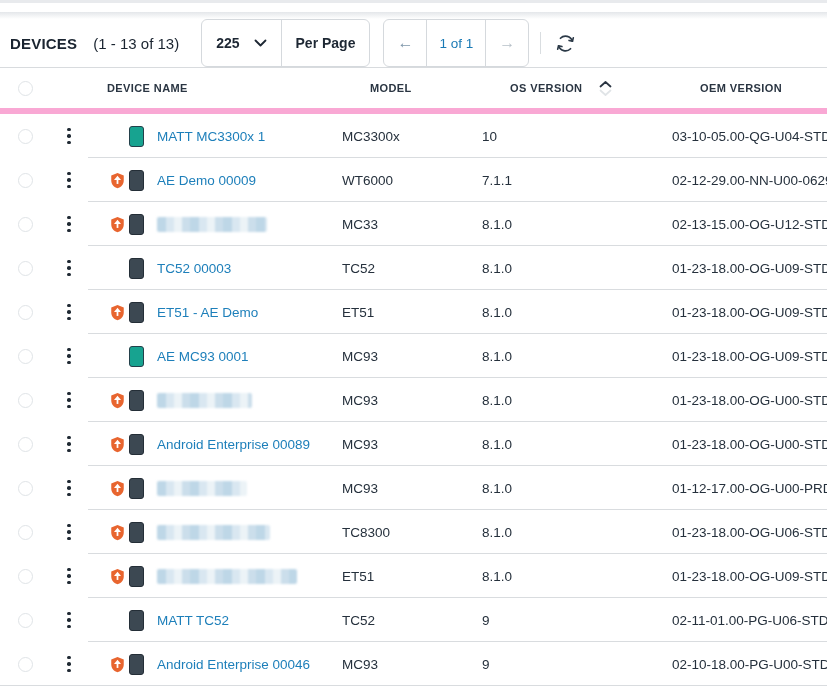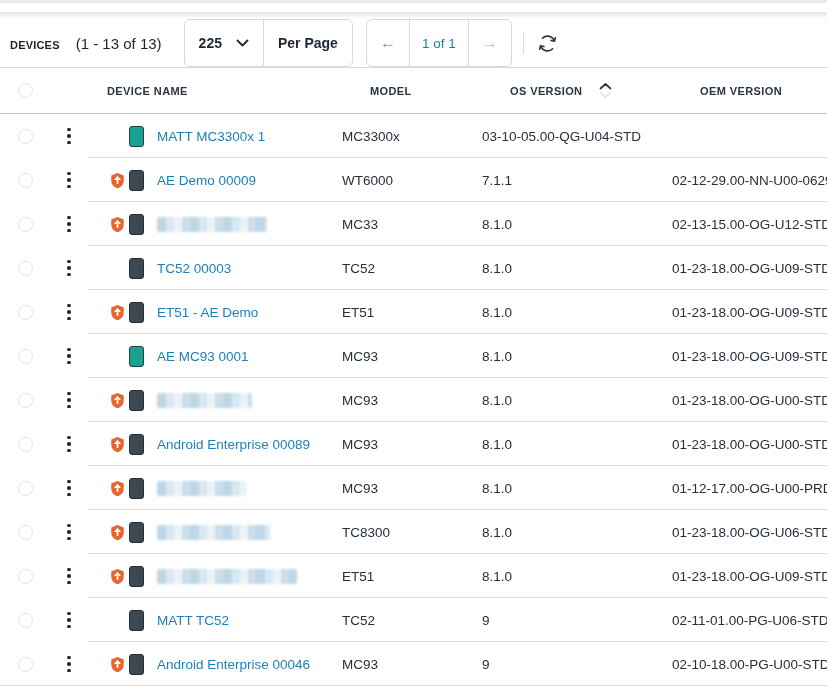--- a/index.html
+++ b/index.html
@@ -9,21 +9,21 @@
     font-family:"Liberation Sans", sans-serif; color:#222e3a;
     -webkit-font-smoothing:antialiased;
   }
   .top-strip  { height:3px; background:#e8eaed; }
   .top-gap    { height:9px; background:#ffffff; }
   .top-shade  { height:7px; background:linear-gradient(180deg,#e4e7ea 0%, rgba(255,255,255,0) 100%); }
 
   
   .toolbar { height:48px; display:flex; align-items:center; padding-left:10px; }
   .title-wrap { display:flex; align-items:baseline; }
-  .title { font-size:11px; font-weight:700; color:#1a2430; letter-spacing:.2px; }
+  .title { font-size:15px; font-weight:700; color:#1a2430; letter-spacing:.2px; }
   .count { font-size:15px; font-weight:400; color:#1a2430; margin-left:16px; }
 
   .btn-group {
     display:flex; align-items:stretch; height:48px;
     border:1px solid #d5d9dd; border-radius:6px; background:#fff; overflow:hidden;
   }
   .pp-group { margin-left:22px; }
   .seg { display:flex; align-items:center; padding:0 14px; font-size:14px; font-weight:700; color:#1d2733; cursor:pointer; }
   .seg + .seg { border-left:1px solid #d5d9dd; }
   .seg .chev { margin-left:14px; display:inline-flex; }
@@ -36,21 +36,21 @@
   .refresh-btn { margin-left:9px; display:flex; align-items:center; justify-content:center; width:30px; height:30px; cursor:pointer; }
 
   
   .table { border-top:1px solid #d8dbde; }
   .grid-row {
     display:grid;
     grid-template-columns:56px 32px 254px 140px 190px 1fr;
     align-items:center;
     position:relative;
   }
-  .thead { height:46px; border-bottom:1px solid #f9a8d4;text-align:right; }
+  .thead { height:46px; border-bottom:6px solid #f9a8d4;text-align:right; }
   .th { font-size:11px; font-weight:700; color:#2a3542; letter-spacing:.4px; display:flex; align-items:center; cursor:pointer;padding-left:28px; }
   .th-name { padding-left:19px; }
   .sort-stack { display:inline-flex; flex-direction:column; margin-left:17px; gap:1px; }
 
   .row { height:44px; }
   .row::after {
     content:""; position:absolute; left:88px; right:0; bottom:0; height:1px; background:#d9dcdf;
   }
   .row:last-child::after { left:0; }
 
@@ -177,20 +177,21 @@
             <polygon points="12 5.2 6.4 12 17.6 12" fill="#ffffff"></polygon>
             <rect x="10.6" y="10.5" width="2.8" height="8" fill="#ffffff"></rect>
           </svg>
         </span>
       </span>
       <span class="device-icon teal"></span>
       <a class="device-link">MATT MC3300x 1</a>
 
     </div>
     <div class="cell-text">MC3300x</div>
+    <div class="cell-text">10</div>
     <div class="cell-text">03-10-05.00-QG-U04-STD</div>
   </div>
 
   <div class="grid-row row">
     <div class="cell-select">
       <span class="radio"></span>
     </div>
     <div class="cell-kebab">
       <span class="kebab">
             <i></i>

